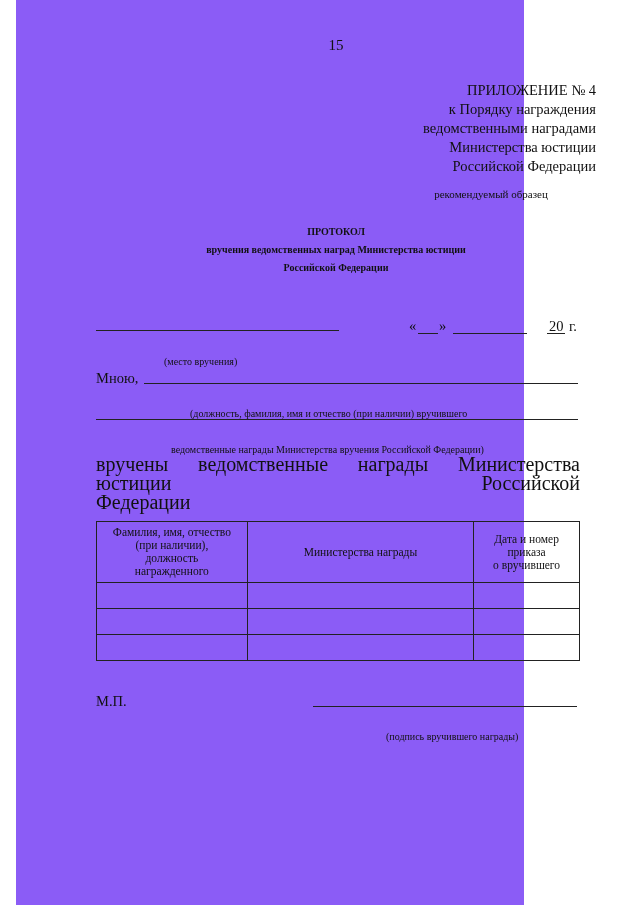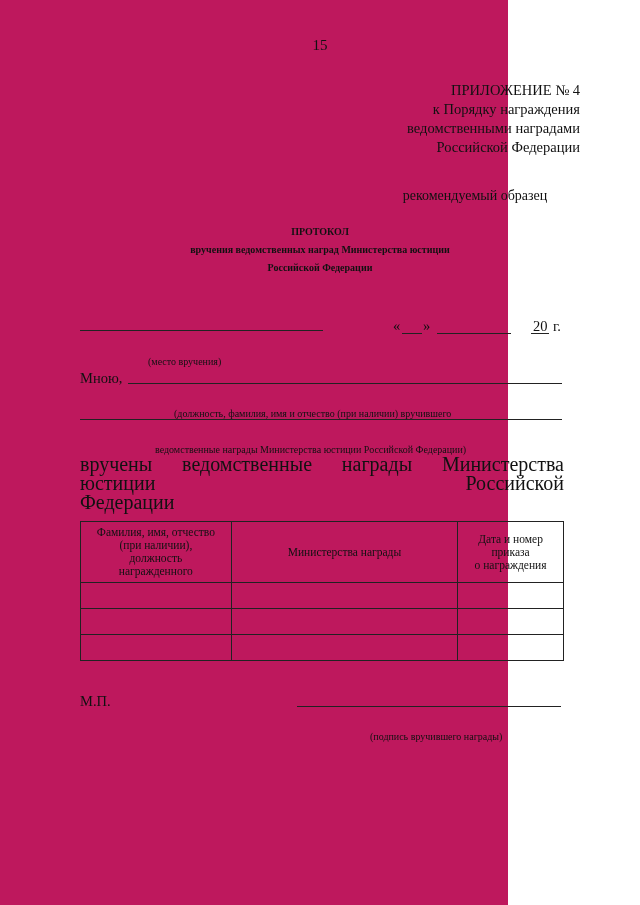--- a/index.html
+++ b/index.html
@@ -1,25 +1,25 @@
 <!DOCTYPE html>
 <html><head>
 <meta charset="utf-8">
 <style>
   html, body { margin:0; padding:0; }
   body {
     width:640px; height:905px; background:#ffffff; position:relative; overflow:hidden;
     font-family:"Liberation Serif", "DejaVu Serif", serif; color:#111;
   }
-  .page { position:absolute; left:0; top:0; width:508px; height:905px; background:#be185d; }
+  .page { position:absolute; left:16px; top:0; width:508px; height:905px; background:#8b5cf6; }
   .abs { position:absolute; }
   .pagenum { left:0; width:640px; top:37px; text-align:center; font-size:15px; }
   .appendix { left:370px; width:210px; top:81px; text-align:center; font-size:14.5px; line-height:19px; }
   .appendix div { white-space:nowrap;text-align:right; }
-  .sample { left:370px; width:210px; top:188px; text-align:center; font-size:14px; }
+  .sample { left:370px; width:210px; top:188px; text-align:center; font-size:11px; }
   .title { left:0; width:640px; top:223px; text-align:center; font-weight:bold; font-size:10px; line-height:18px; }
   .line { position:absolute; border-bottom:1px solid #222; height:0; }
   .small { font-size:10px; white-space:nowrap;margin-top:20px; }
   .text14 { font-size:14.5px; white-space:nowrap; }
   .paragraph { left:80px; width:484px; top:455px; font-size:20px; line-height:19px; text-align:justify; text-align-last:justify; }
   .paragraph .l2 { text-align-last:left; }
   table.awards { position:absolute; left:80px; top:521px; width:484px; border-collapse:collapse; font-size:11.5px;padding-left:8px; }
   table.awards td, table.awards th { border:1.3px solid #222; font-weight:normal; text-align:center; vertical-align:middle; padding:0; line-height:13px; }
   table.awards th { height:60px; }
   table.awards td { height:25px; }
@@ -28,20 +28,21 @@
 <body>
 
 <div class="page">
 
   <div class="abs pagenum">15</div>
 
   <div class="abs appendix">
     <div>ПРИЛОЖЕНИЕ № 4</div>
     <div>к Порядку награждения</div>
     <div>ведомственными наградами</div>
+    <div>Министерства юстиции</div>
     <div>Российской Федерации</div>
   </div>
   <div class="abs sample">рекомендуемый образец</div>
 
   <div class="abs title">
     <div>ПРОТОКОЛ</div>
     <div>вручения ведомственных наград Министерства юстиции</div>
     <div>Российской Федерации</div>
   </div>
 
@@ -53,21 +54,21 @@
   <div class="abs text14" style="left:423px; top:318px;">»</div>
   <div class="line" style="left:437px; top:333px; width:74px;"></div>
   <div class="abs text14" style="left:513px; top:318px;margin-left:20px;">20</div>
   <div class="line" style="left:531px; top:333px; width:18px;"></div>
   <div class="abs text14" style="left:553px; top:318px;">г.</div>
 
   <div class="abs text14" style="left:80px; top:370px;">Мною,</div>
   <div class="line" style="left:128px; top:383px; width:434px;"></div>
   <div class="abs small" style="left:174px; top:388px;">(должность, фамилия, имя и отчество (при наличии) вручившего</div>
   <div class="line" style="left:80px; top:419px; width:482px;"></div>
-  <div class="abs small" style="left:155px; top:424px;">ведомственные награды Министерства юстиции Российской Федерации)</div>
+  <div class="abs small" style="left:155px; top:424px;">ведомственные награды Министерства вручения Российской Федерации)</div>
 
   <div class="abs paragraph">
     <div>вручены ведомственные награды Министерства юстиции Российской</div>
     <div class="l2">Федерации</div>
   </div>
 
   <table class="awards">
     <colgroup>
         <col style="width:151px">
         <col style="width:227px">
@@ -80,21 +81,21 @@
         <div>(при наличии),</div>
         <div>должность</div>
         <div>награжденного</div>
       </th>
       <th>
         <div>Министерства награды</div>
       </th>
       <th>
         <div>Дата и номер</div>
         <div>приказа</div>
-        <div>о награждения</div>
+        <div>о вручившего</div>
       </th>
     </tr>
     <tr>
       <td></td>
       <td></td>
       <td></td>
     </tr>
     <tr>
       <td></td>
       <td></td>

